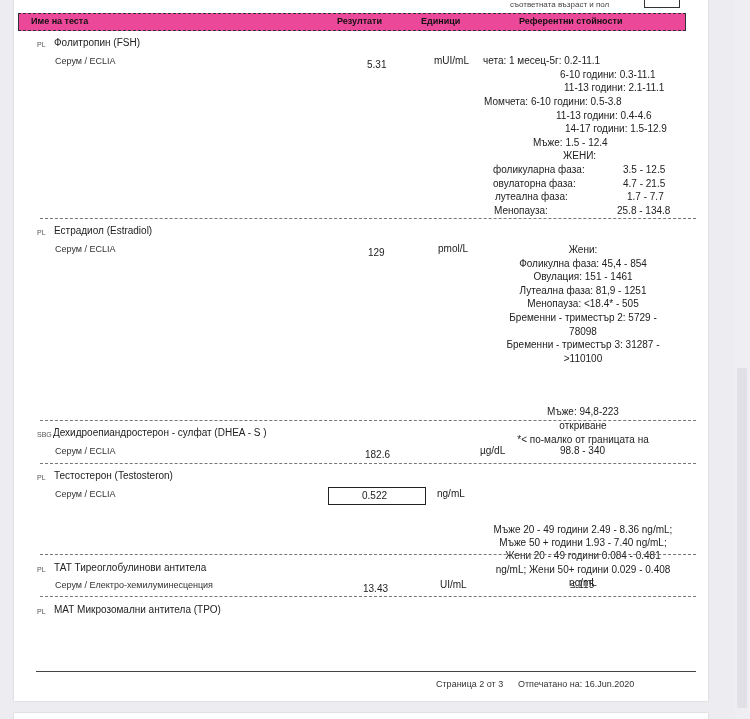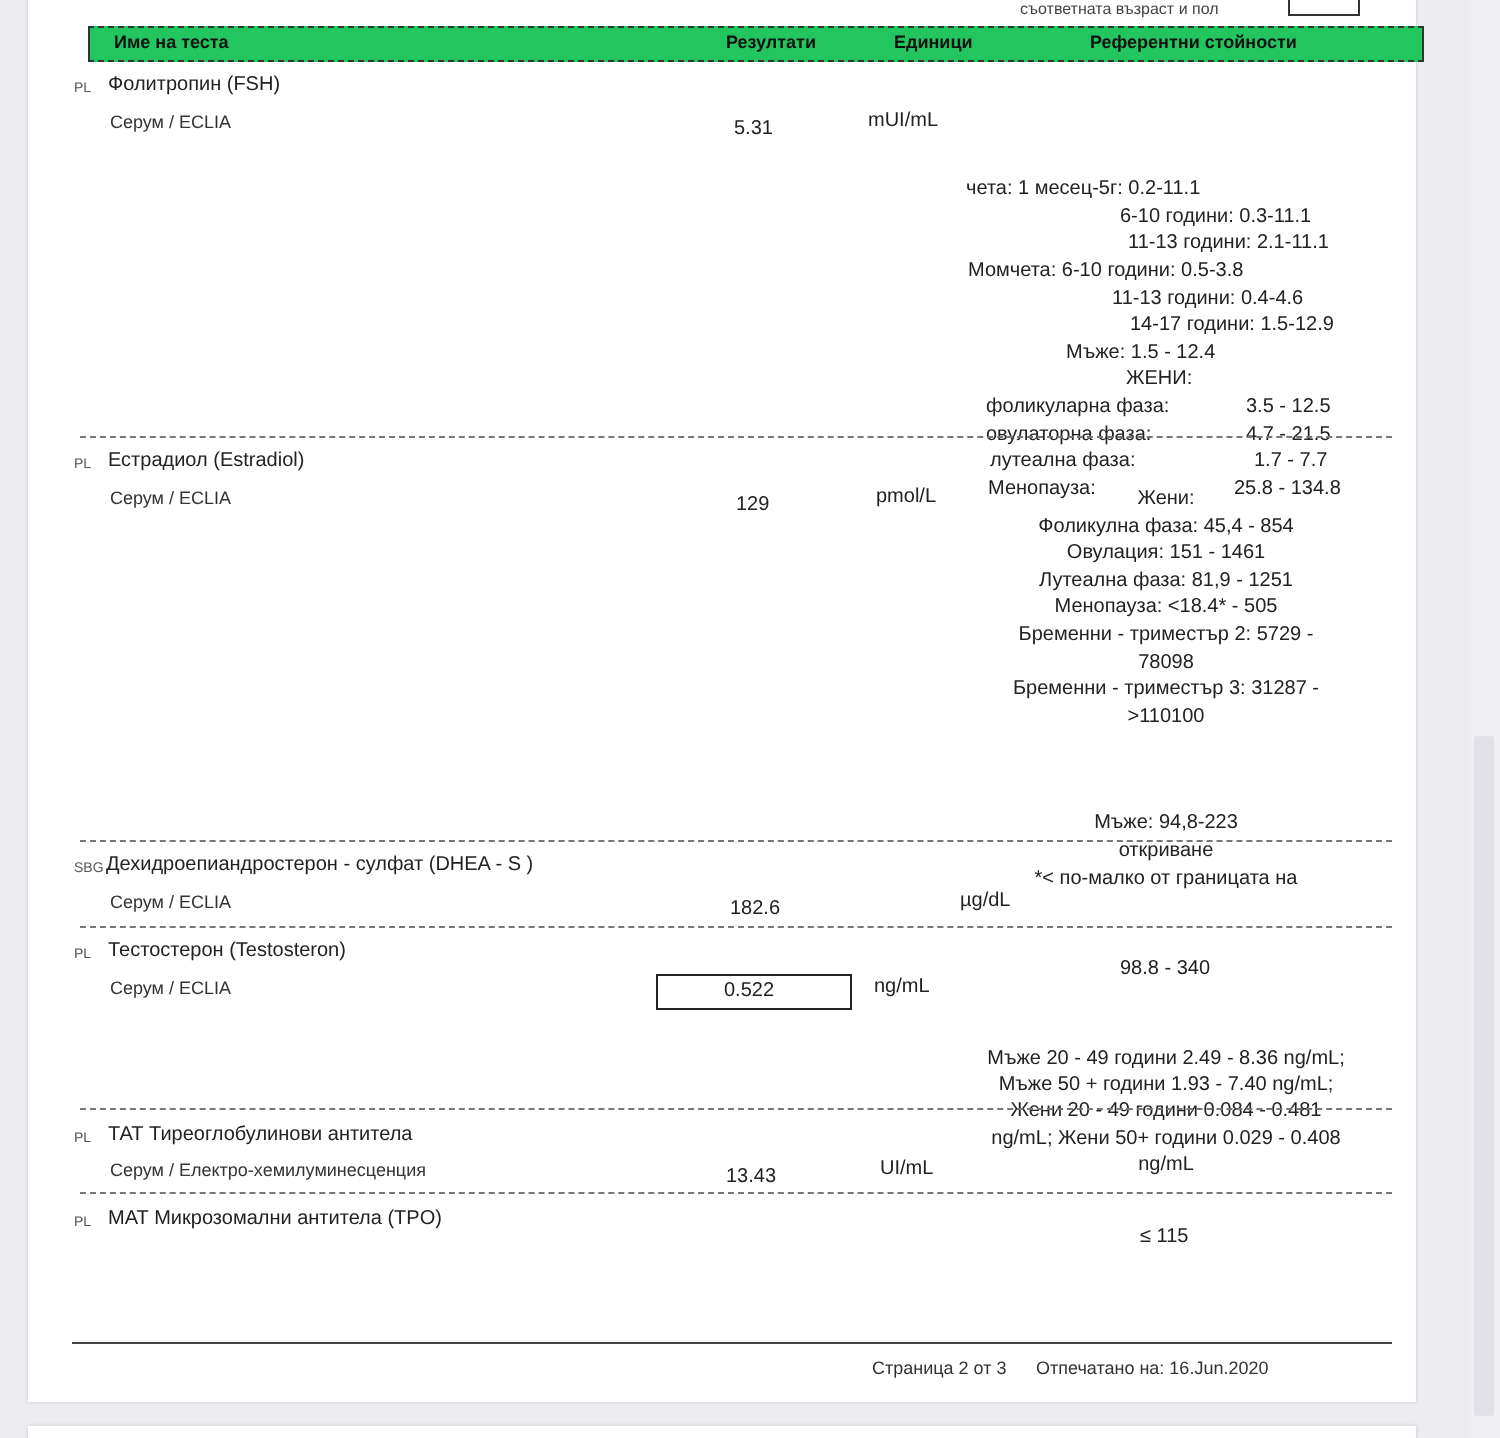--- a/index.html
+++ b/index.html
@@ -20,31 +20,31 @@
     position:absolute; left:735px; top:0; width:15px; height:719px; background:#eeeef3;
   }
   .scrollbar-thumb {
     position:absolute; left:737px; top:368px; width:10px; height:340px;
     background:#e0e0e6; border-radius:2px;
   }
   .abs { position:absolute; white-space:nowrap; }
   .top-note { left:510px; top:0px; font-size:8px; color:#444; }
   .top-box { left:644px; top:-4px; width:34px; height:10px; border:1px solid #333; }
   .header {
-    position:absolute; left:44px; top:13px; width:666px; height:16px;
-    background:#22c55e; border:1px solid #333; border-top:1px dashed #333; border-bottom:1px dashed #333;
+    position:absolute; left:18px; top:13px; width:666px; height:16px;
+    background:#ec4899; border:1px solid #333; border-top:1px dashed #333; border-bottom:1px dashed #333;
     font-size:9px; font-weight:bold; color:#111;
   }
   .header span { position:absolute; top:2px; }
   .code { font-size:7px; color:#555; }
   .test-name { font-size:10px; color:#222; }
   .method { font-size:9px; color:#333; }
   .result { font-size:10px; color:#222; }
   .unit { font-size:10px; color:#222; }
-  .ref { font-size:10px; color:#222;margin-top:34px; }
+  .ref { font-size:10px; color:#222; }
   .ref-c { font-size:10px; color:#222; text-align:center; }
   .dash { position:absolute; left:40px; width:656px; height:0; border-top:1px dashed #777; }
   .result-box { position:absolute; left:328px; top:487px; width:96px; height:16px; border:1px solid #222; }
   .footer-line { position:absolute; left:36px; top:671px; width:660px; height:0; border-top:1px solid #444; }
   .footer { font-size:9px; color:#333; }
 </style>
 </head>
 <body>
 
 <div class="scrollbar-track"></div>

